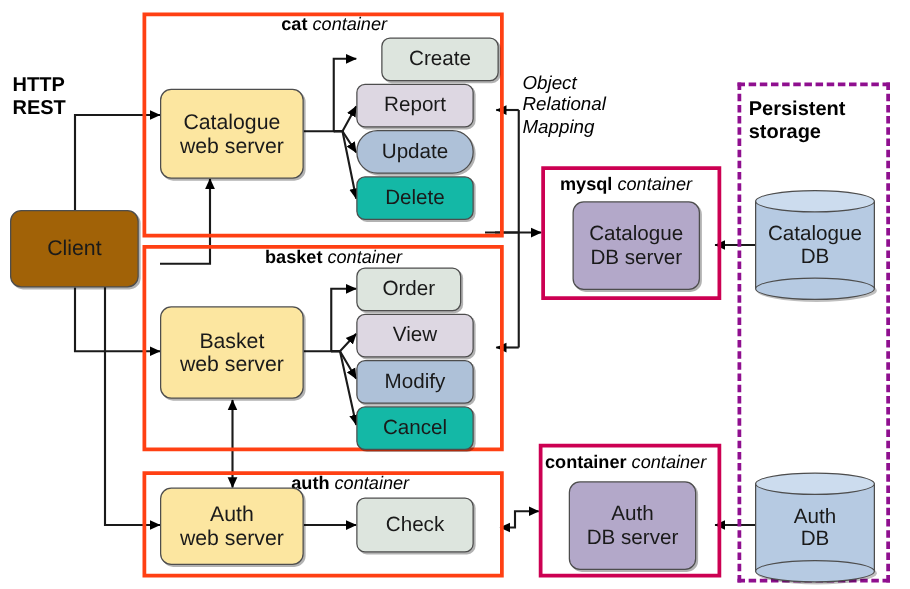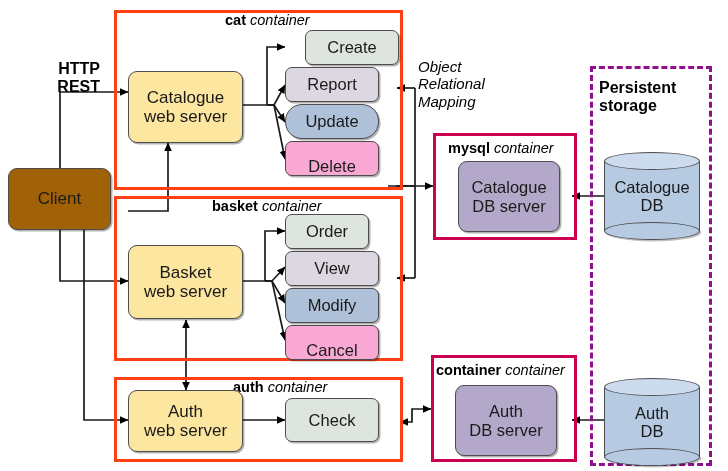--- a/index.html
+++ b/index.html
@@ -37,21 +37,21 @@
   .node span{display:block;}
 
   .client   { background:#a16207; }
   .webserver{ background:#fce6a0; }
   .dbserver { background:#b3a8c9; }
 
   .op{ border-radius:7px; font-size:16.5px; }
   .op-create{ background:#dde5de; }
   .op-report{ background:#ddd7e2; }
   .op-update{ background:#aec1d8; }
-  .op-delete{ background:#f9a8d4;align-items:flex-end; }
+  .op-delete{ background:#14b8a6; }
   .op-check { background:#dde5de; }
 
   
   .frame{
     position:absolute;
     box-sizing:border-box;
     background:transparent;
   }
   .frame-orange{ border:3.2px solid #ff4013; }
   .frame-crimson{ border:3.2px solid #cc0052; }
@@ -190,21 +190,21 @@
   <div class="frame frame-crimson" style="left:431px; top:355px; width:146px; height:107px;"></div>
   <div class="frame-label" style="left:436px; top:362px;">
     <b>container</b>
     <i>container</i>
   </div>
 
   <div class="frame frame-dashed" style="left:590px; top:66px; width:122px; height:400px;"></div>
   <div class="plain-label lbl-bold" style="left:599px; top:79px; width:110px;">Persistent
 storage</div>
 
-  <div class="plain-label lbl-bold" style="left:10px; top:60px; width:90px;text-align:right;">HTTP
+  <div class="plain-label lbl-bold" style="left:10px; top:60px; width:90px;">HTTP
 REST</div>
 
   <div class="plain-label lbl-italic" style="left:418px; top:58px; width:100px; font-size:15px;">Object
 Relational
 Mapping</div>
 
   <div class="node client" style="left:8px; top:168px; width:103px; height:62px; font-size:17px;">
     <span>Client</span>
   </div>
 

